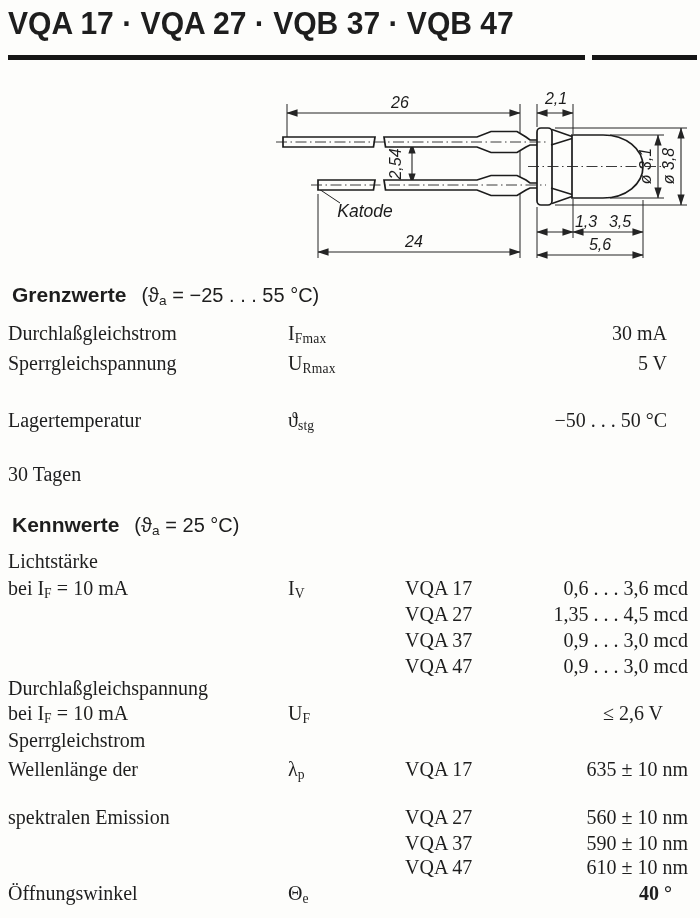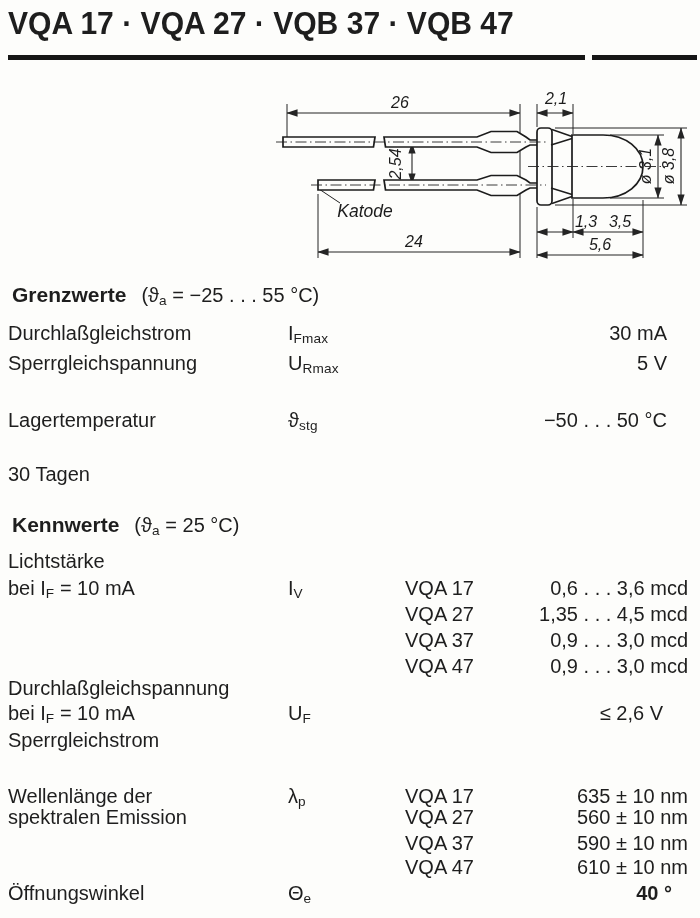--- a/index.html
+++ b/index.html
@@ -27,21 +27,21 @@
   .oln   { stroke:#1c1c1c; stroke-width:1.7; fill:#fdfdfb; }
   .olnl  { stroke:#1c1c1c; stroke-width:1.4; fill:none; }
   .cl    { stroke:#242424; stroke-width:.9;  fill:none; stroke-dasharray:11 3.5 1.5 3.5; }
   .dtext { font:italic 16px "Liberation Sans","DejaVu Sans",sans-serif; fill:#1c1c1c; }
   .ktext { font:italic 17.5px "Liberation Sans","DejaVu Sans",sans-serif; fill:#1c1c1c; }
 
   .sect-head { position:absolute; left:12px; white-space:nowrap; font-size:20px; }
   .sect-head .hd { font-size:21px; font-weight:bold; }
   .sect-head .cond { margin-left:15px; }
 
-  .row { position:absolute; left:0; top:0; width:700px; height:26px; font-size:20px; }
+  .row { position:absolute; left:0; top:0; width:700px; height:26px; font-size:20px;font-family:Liberation Serif, serif; }
   .lab { position:absolute; left:8px;   white-space:nowrap; }
   .sym { position:absolute; left:288px; white-space:nowrap; }
   .typ { position:absolute; left:405px; white-space:nowrap; }
   .val { position:absolute; right:33px; white-space:nowrap; }
   .val-mcd { right:12px; }
   .val-uf  { right:37px; }
   .val-oe  { right:28px; font-weight:bold; }
   .sb { font-size:.68em; vertical-align:-.22em; letter-spacing:.2px; }
 </style>
 </head>
@@ -183,21 +183,21 @@
   <div class="row" style="top:702px">
     <span class="lab"><span>bei I</span><span class="sb">F</span><span> = 10 mA</span></span>
     <span class="sym"><span>U</span><span class="sb">F</span></span>
     <span class="val val-uf">≤ 2,6 V</span>
   </div>
 
   <div class="row" style="top:729px">
     <span class="lab">Sperrgleichstrom</span>
   </div>
 
-  <div class="row" style="top:785px">
+  <div class="row" style="top:758px">
     <span class="lab">Wellenlänge der</span>
     <span class="sym"><span>λ</span><span class="sb">p</span></span>
     <span class="typ">VQA 17</span>
     <span class="val val-mcd">635 ± 10 nm</span>
   </div>
   <div class="row" style="top:806px">
     <span class="lab">spektralen Emission</span>
     <span class="typ">VQA 27</span>
     <span class="val val-mcd">560 ± 10 nm</span>
   </div>

